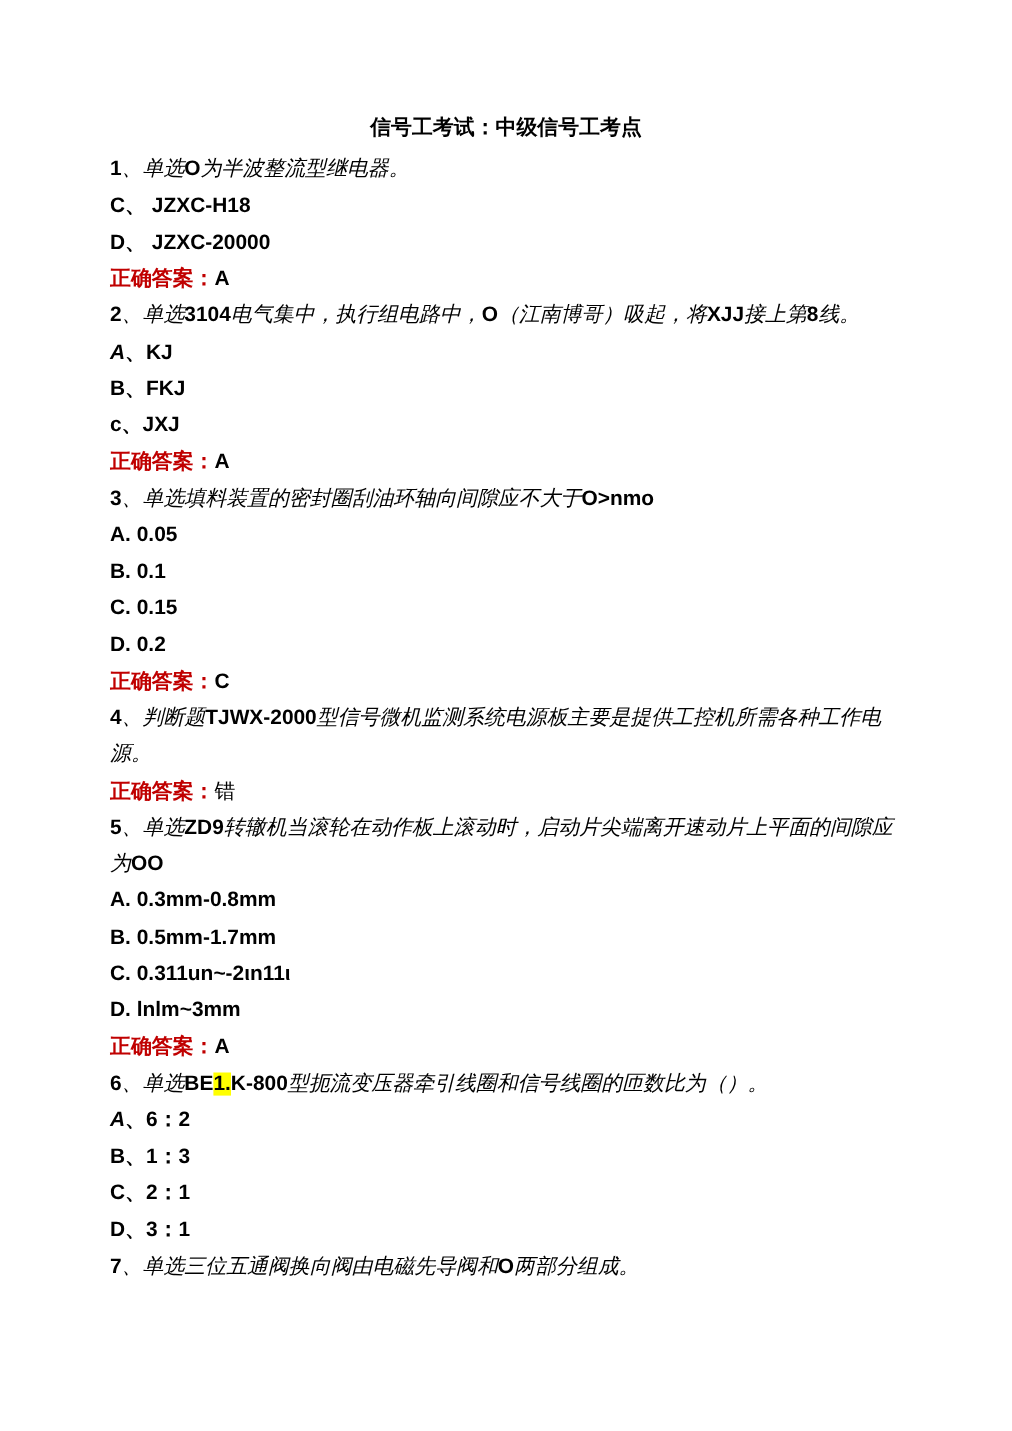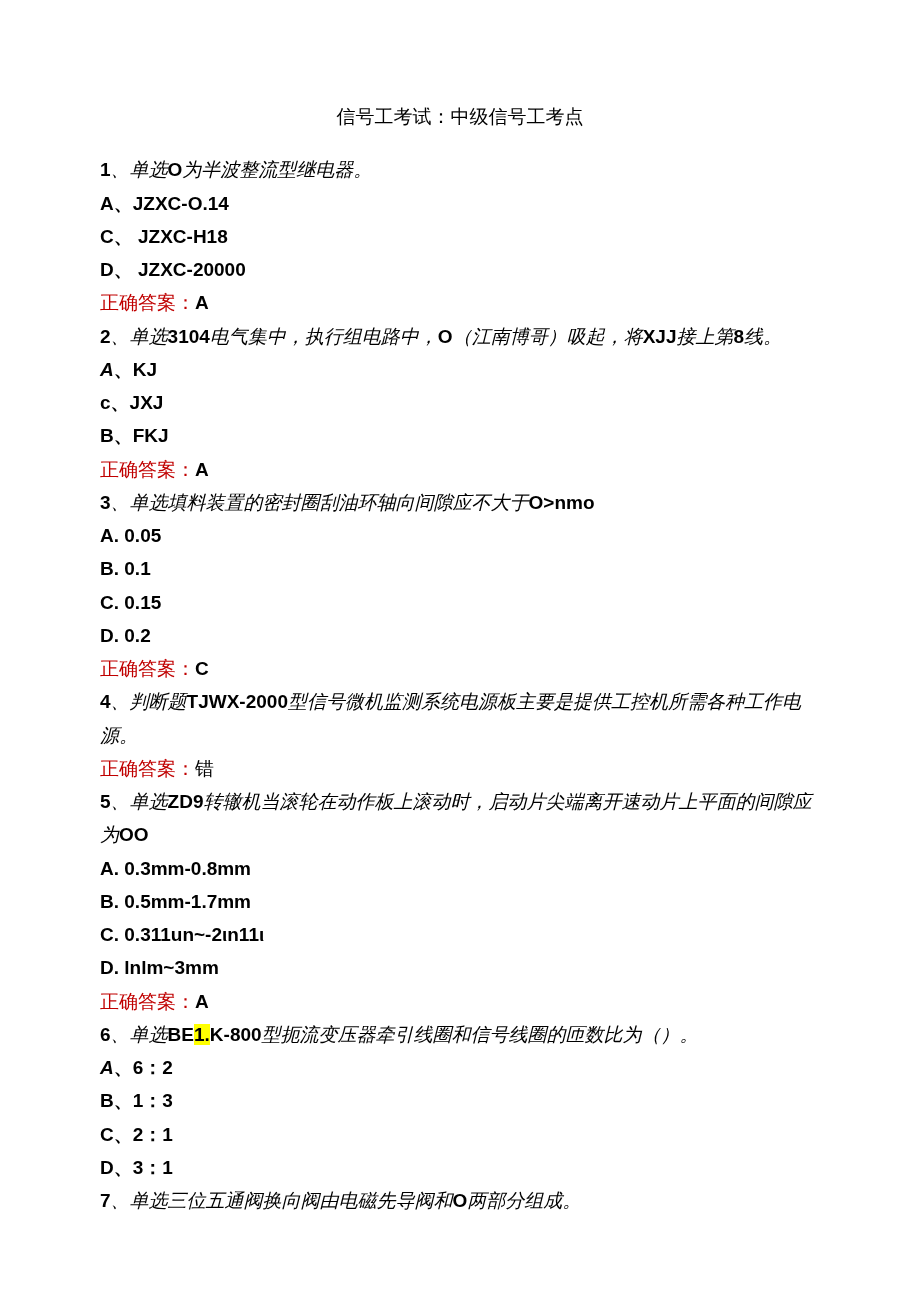--- a/index.html
+++ b/index.html
@@ -10,33 +10,33 @@
     width: 920px;
   }
   .page {
     padding: 100px 100px 40px 100px;
     font-size: 19px;
     line-height: 1.75;
     color: #000;
   }
   .title {
     text-align: center;
-    font-weight: 400;
-    margin-bottom: 20px;
+    font-weight: 700;
+    margin-bottom: 4px;
   }
   .line {
     font-weight: 700;
   }
   .line .normal {
     font-weight: 400;
     font-style: italic;
   }
   .answer-label {
     color: #c00000;
-    font-weight: 400;
+    font-weight: 700;
   }
   .answer-value {
     color: #000;
     font-weight: 700;
   }
   .highlight {
     background: #ffff00;
   }
   .italic {
     font-style: italic;
@@ -45,31 +45,30 @@
 </head>
 <body>
 
 <div class="page">
 
   <div class="title">信号工考试：中级信号工考点</div>
 
   <div class="line">
     <span>1</span><span class="normal">、单选</span><span>O</span><span class="normal">为半波整流型继电器。</span>
   </div>
-  <div class="line"><span>A、</span><span>JZXC-O.14</span></div>
   <div class="line"><span>C、 </span><span>JZXC-H18</span></div>
   <div class="line"><span>D、 </span><span>JZXC-20000</span></div>
   <div><span class="answer-label">正确答案：</span><span class="answer-value">A</span></div>
 
   <div class="line">
     <span>2</span><span class="normal">、单选</span><span>3104</span><span class="normal">电气集中，执行组电路中，</span><span>O</span><span class="normal">（江南博哥）吸起，将</span><span>XJJ</span><span class="normal">接上第</span><span>8</span><span class="normal">线。</span>
   </div>
   <div class="line"><span class="italic">A</span><span>、</span><span>KJ</span></div>
+  <div class="line"><span>B、</span><span>FKJ</span></div>
   <div class="line"><span>c、</span><span>JXJ</span></div>
-  <div class="line"><span>B、</span><span>FKJ</span></div>
   <div><span class="answer-label">正确答案：</span><span class="answer-value">A</span></div>
 
   <div class="line">
     <span>3</span><span class="normal">、单选填料装置的密封圈刮油环轴向间隙应不大于</span><span>O&gt;nmo</span>
   </div>
   <div class="line"><span>A.  </span><span>0.05</span></div>
   <div class="line"><span>B.  </span><span>0.1</span></div>
   <div class="line"><span>C.  </span><span>0.15</span></div>
   <div class="line"><span>D.  </span><span>0.2</span></div>
   <div><span class="answer-label">正确答案：</span><span class="answer-value">C</span></div>

